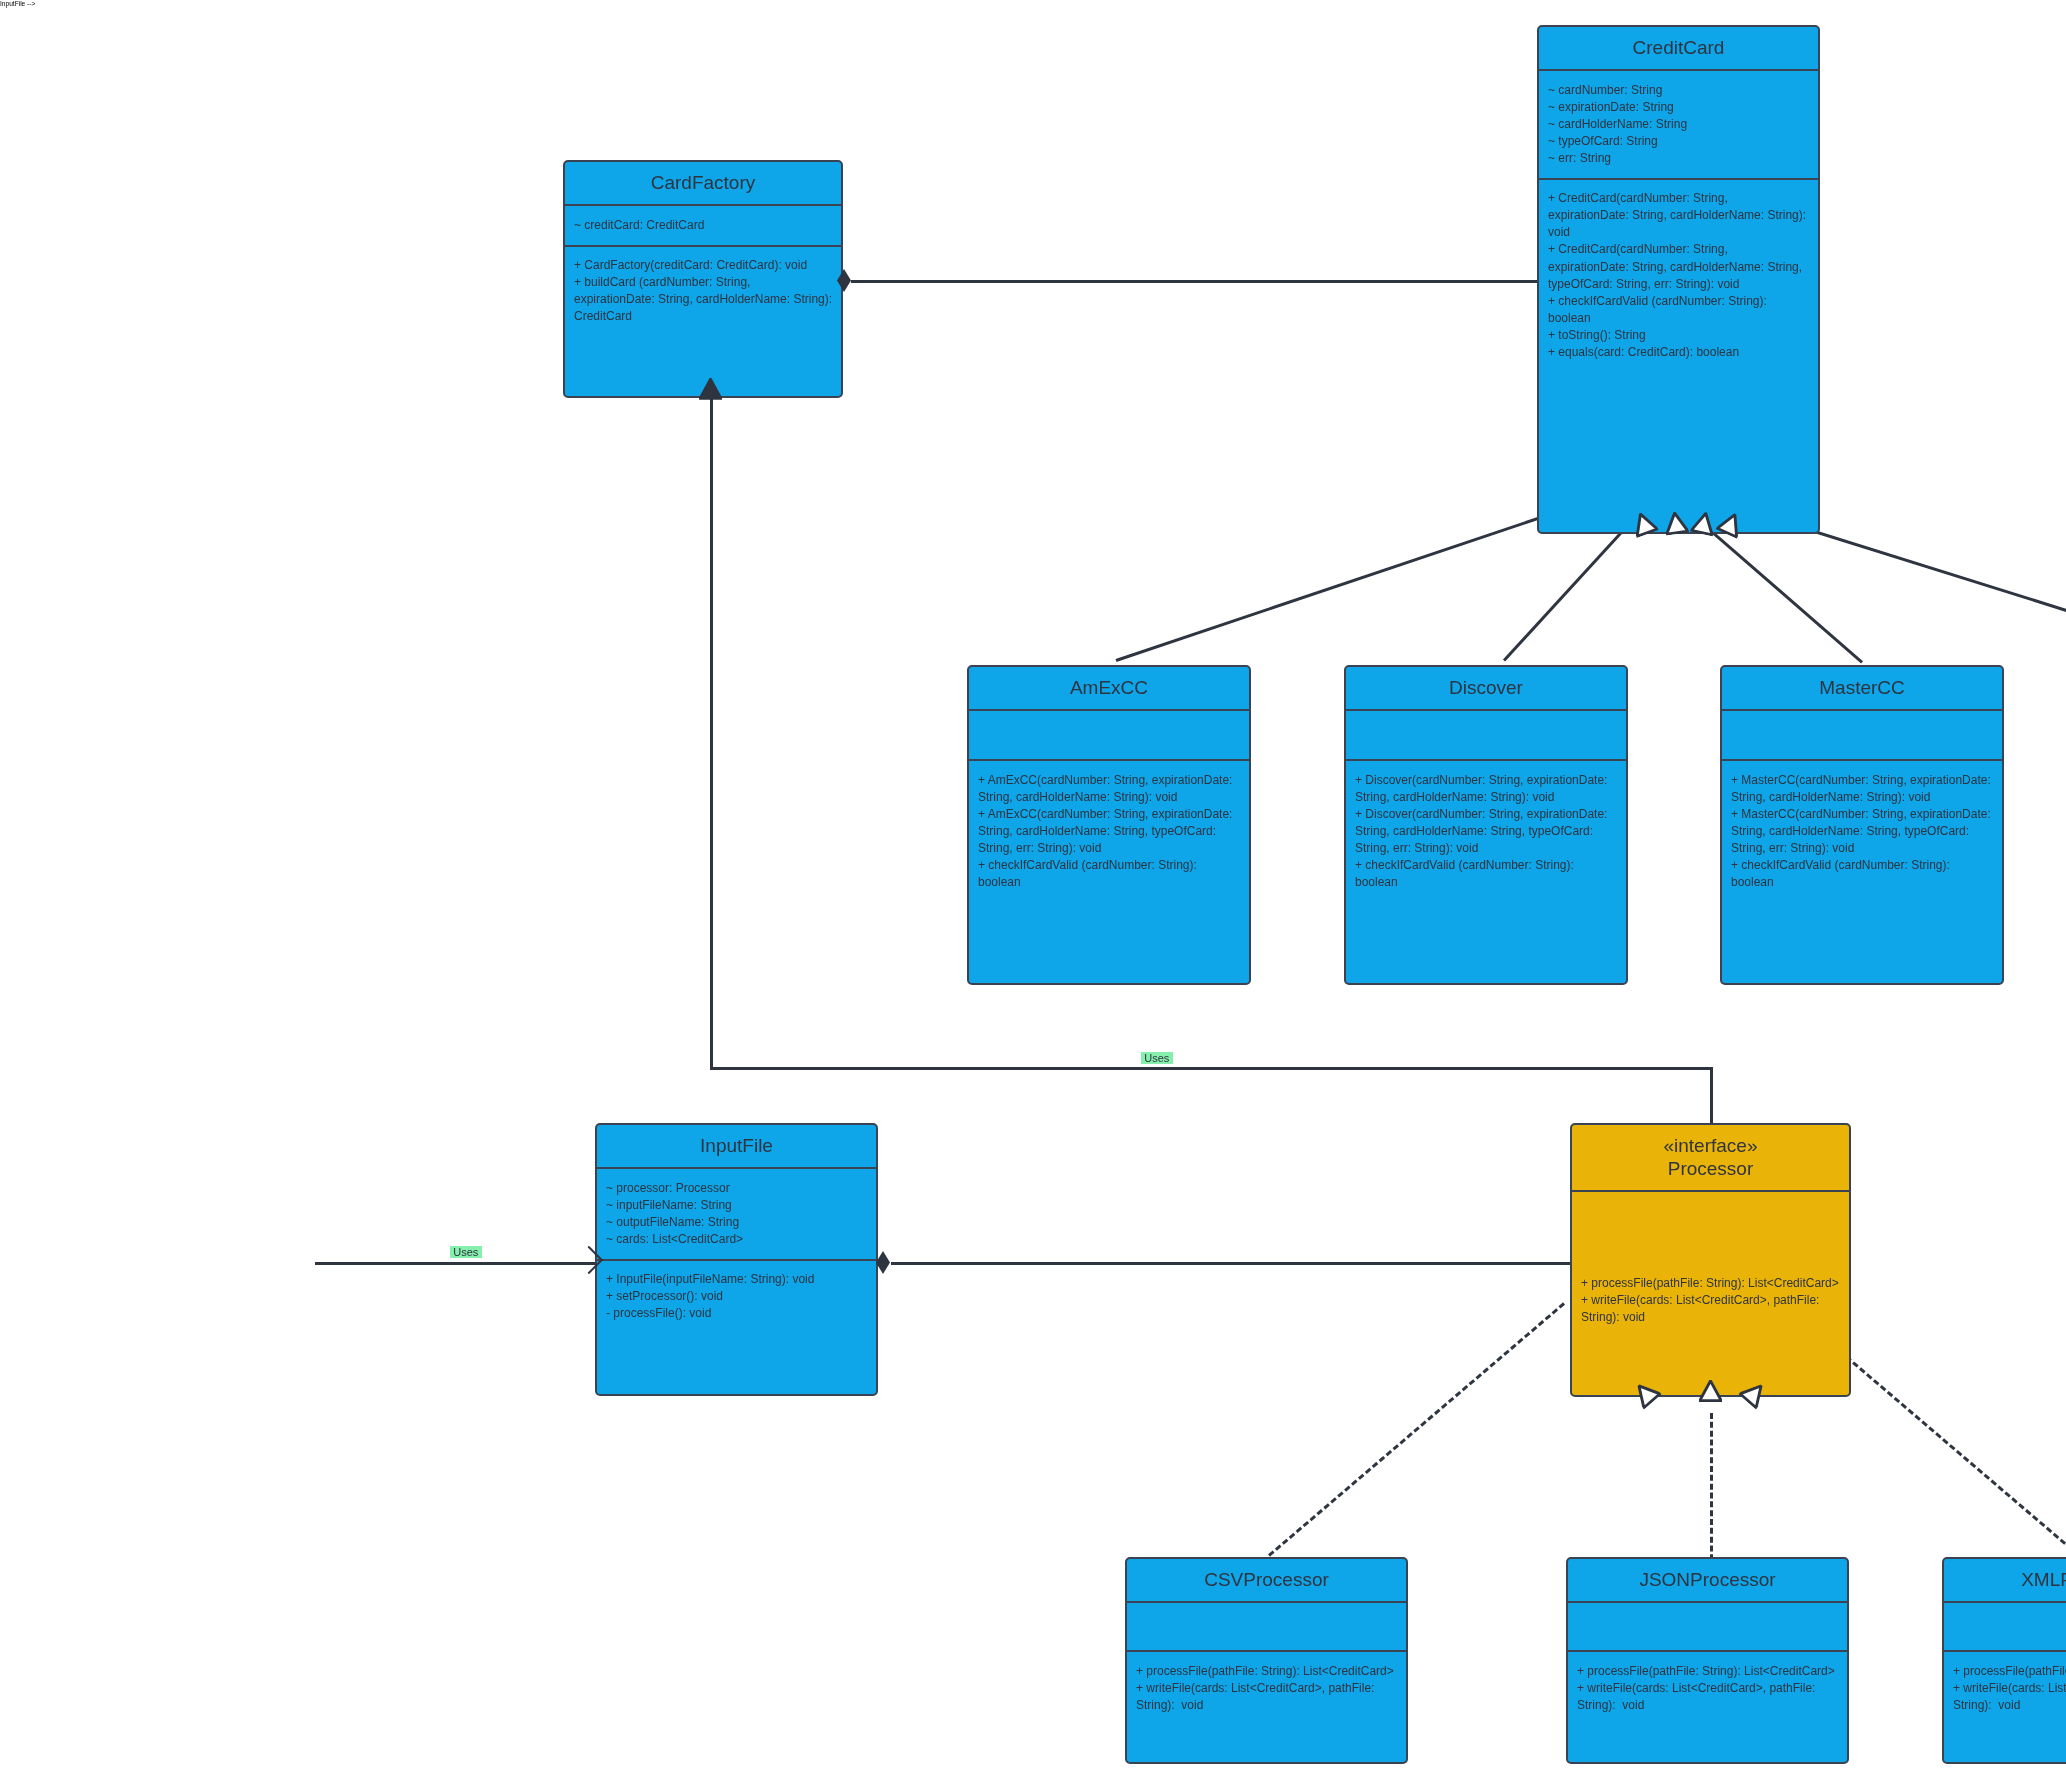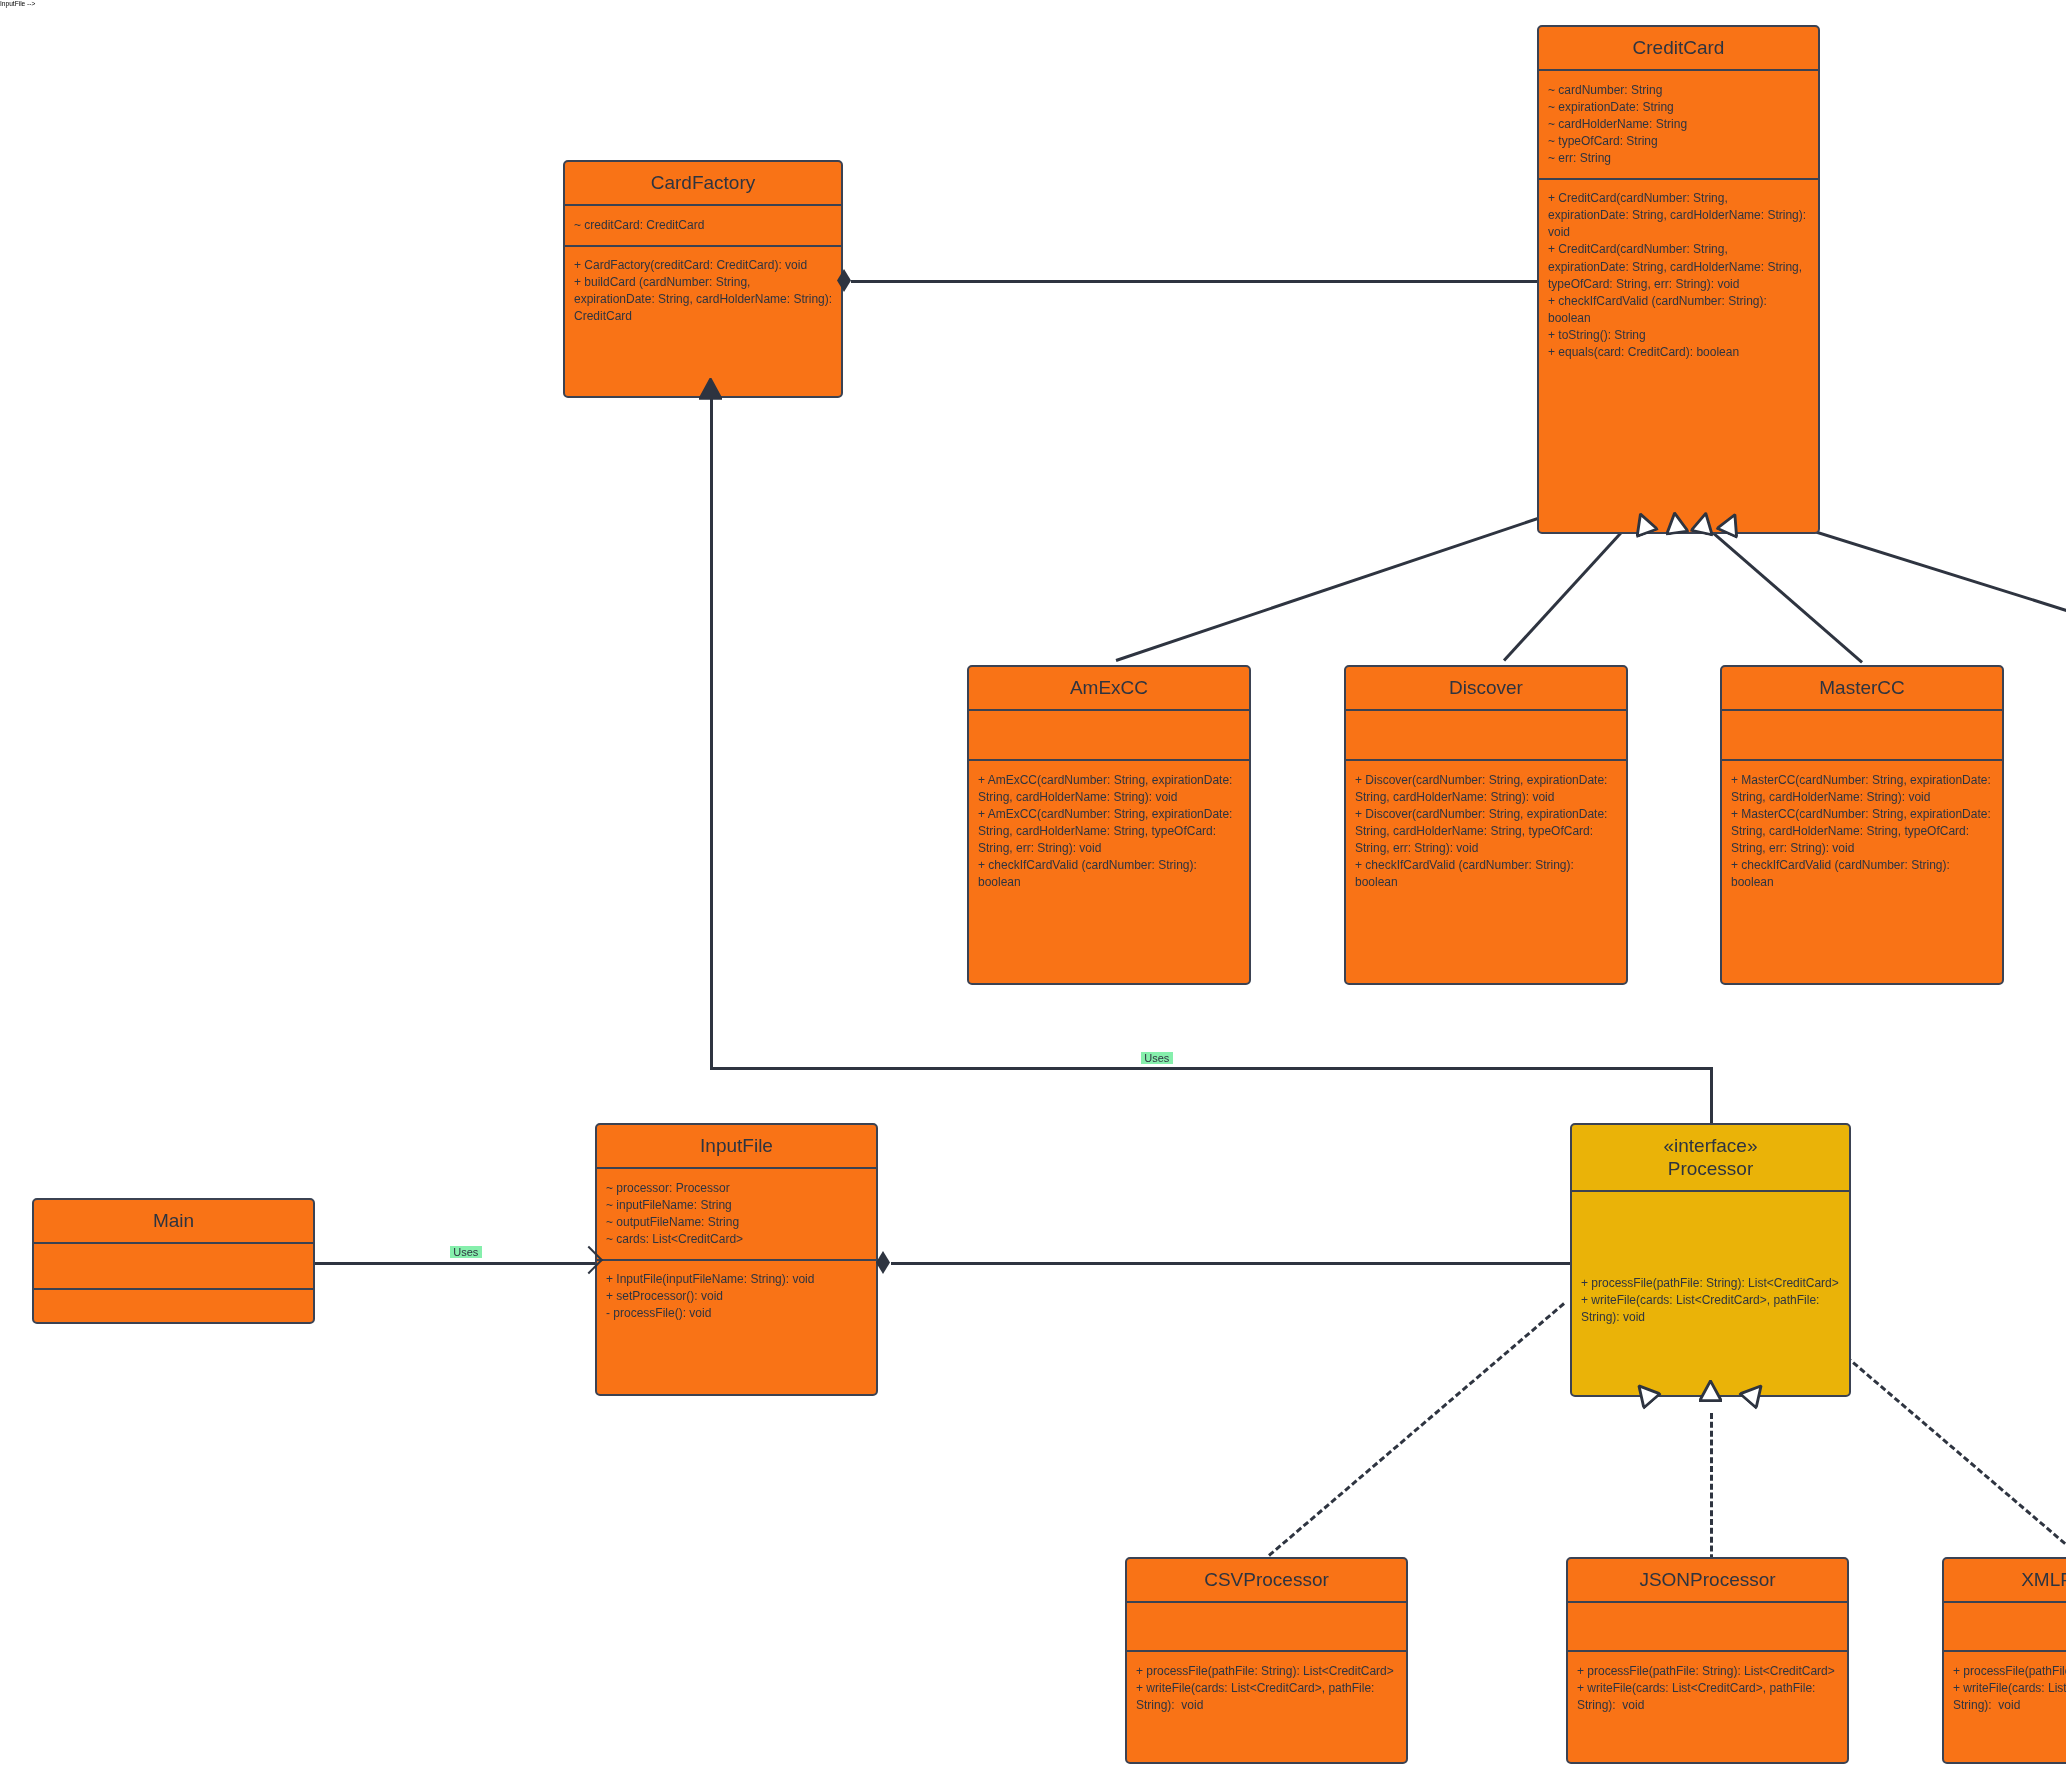--- a/index.html
+++ b/index.html
@@ -15,21 +15,21 @@
     position: relative;
     width: 2386px;
     height: 1786px;
     background: #ffffff;
     overflow: hidden;
   }
   
   .uml-class {
     position: absolute;
     box-sizing: border-box;
-    background: #f97316;
+    background: #0ea5e9;
     border: 2.1px solid #3b4252;
     border-radius: 5px;
     overflow: hidden;
     z-index: 5;
   }
   .uml-class.white-fill {
     background: #eab308;
   }
   .cls-name {
     box-sizing: border-box;
@@ -289,25 +289,20 @@
     </div>
     <div class="cls-ops">
       <div class="member">+ InputFile(inputFileName: String): void</div>
       <div class="member">+ setProcessor(): void</div>
       <div class="member">- processFile(): void</div>
 
     </div>
   </div>
 
   
-  <div class="uml-class" style="left:32px; top:1198px; width:283px; height:126px;">
-    <div class="cls-name">Main</div>
-    <div class="cls-attrs empty" style="height:46px;"></div>
-    <div class="cls-ops empty" style="height:33px;"></div>
-  </div>
 
   
   <div class="uml-class white-fill" style="left:1570px; top:1123px; width:281px; height:274px;">
     <div class="cls-name">«interface»
 Processor</div>
     <div class="cls-attrs empty" style="height:0; border-bottom:none;"></div>
     <div class="cls-ops" style="padding-top:83px;">
       <div class="member">+ processFile(pathFile: String): List&lt;CreditCard&gt;</div>
       <div class="member">+ writeFile(cards: List&lt;CreditCard&gt;, pathFile: String): void</div>
     </div>

